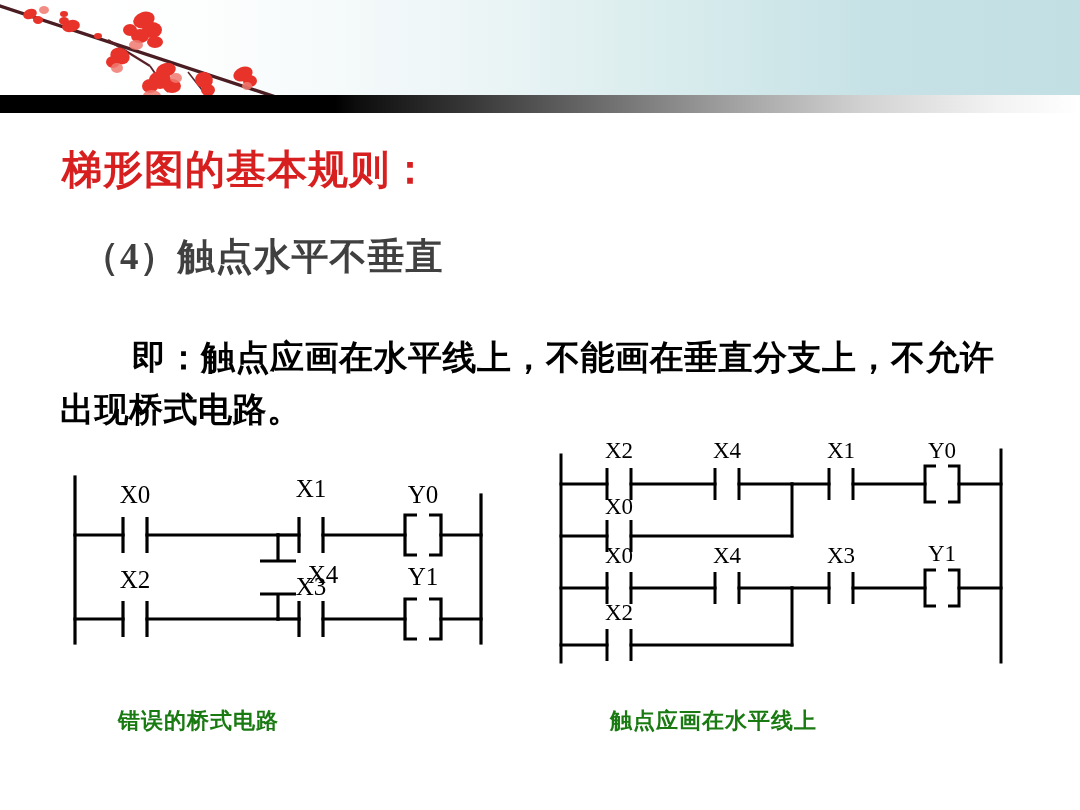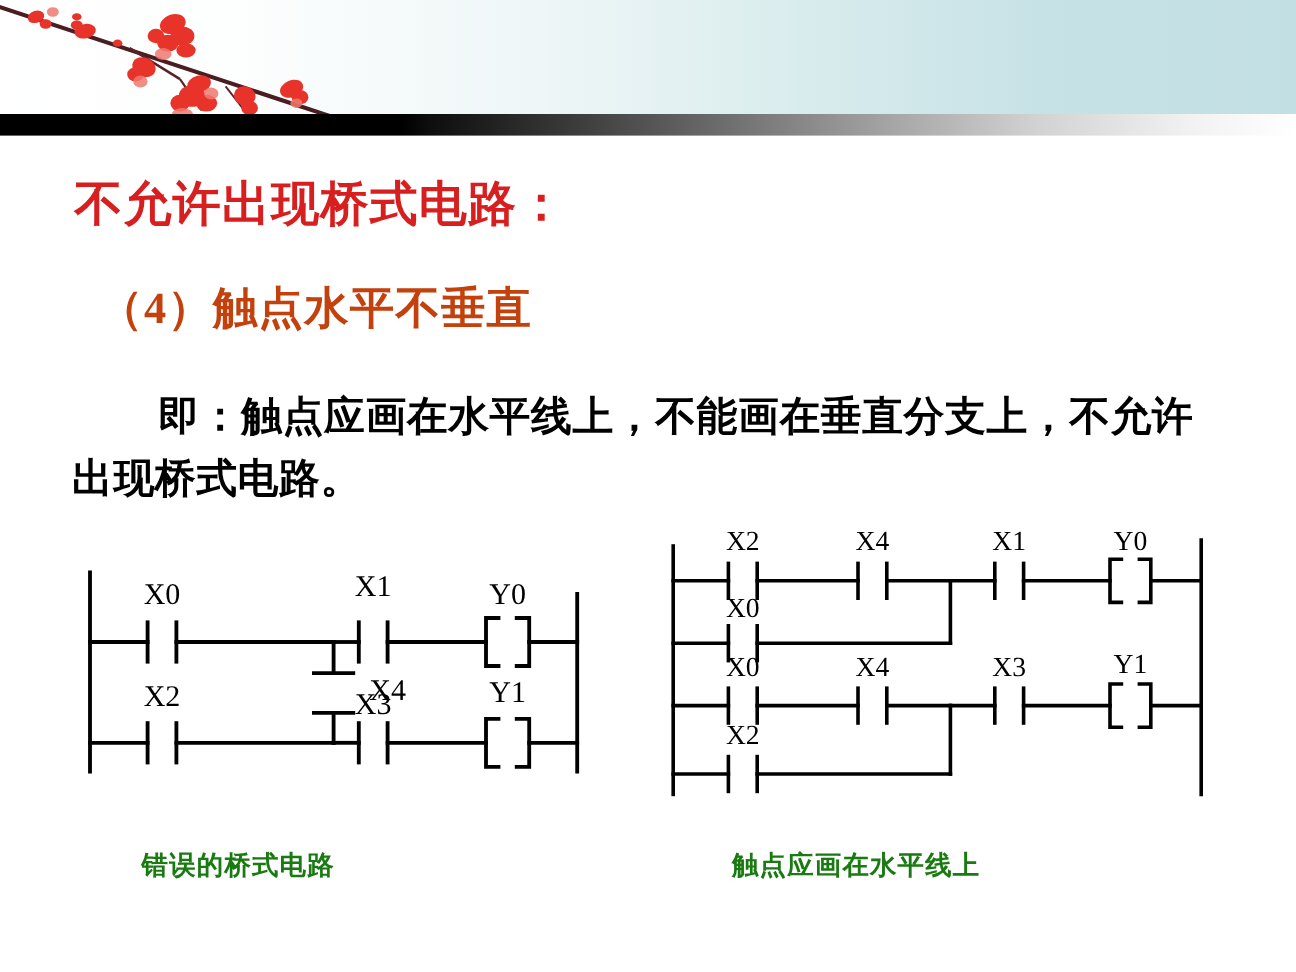--- a/index.html
+++ b/index.html
@@ -79,28 +79,28 @@
     color: #d81f1f;
     letter-spacing: 1px;
     white-space: nowrap;
   }
   .sub-heading {
     position: absolute;
     left: 82px;
     top: 232px;
     font-size: 37px;
     font-weight: 700;
-    color: #c2410c;
+    color: #404040;
     letter-spacing: 1px;
     white-space: nowrap;
   }
   .para {
     position: absolute;
     left: 60px;
-    top: 322px;
+    top: 332px;
     width: 960px;
     font-size: 34px;
     font-weight: 700;
     color: #000000;
     line-height: 52px;
     text-indent: 72px;
     letter-spacing: 0.5px;
   }
 
   
@@ -173,21 +173,21 @@
       <ellipse cx="176" cy="78" rx="6" ry="5"></ellipse>
       <ellipse cx="117" cy="68" rx="6" ry="5"></ellipse>
       <ellipse cx="247" cy="86" rx="5" ry="4"></ellipse>
       <ellipse cx="44" cy="10" rx="5" ry="4"></ellipse>
     </g>
   </svg>
 
 </div>
 <div class="header-bar"></div>
 
-<div class="red-heading">不允许出现桥式电路：</div>
+<div class="red-heading">梯形图的基本规则：</div>
 
 <div class="sub-heading">（4）触点水平不垂直</div>
 
 <div class="para">即：触点应画在水平线上，不能画在垂直分支上，不允许出现桥式电路。</div>
 
 <div class="ladder-left">
   <svg class="ladder-svg" width="450" height="210" viewBox="0 0 450 210">
     <g stroke="#000000" stroke-width="3.2" fill="none" stroke-linecap="square">
 
       <line x1="20" y1="22" x2="20" y2="188"></line>

